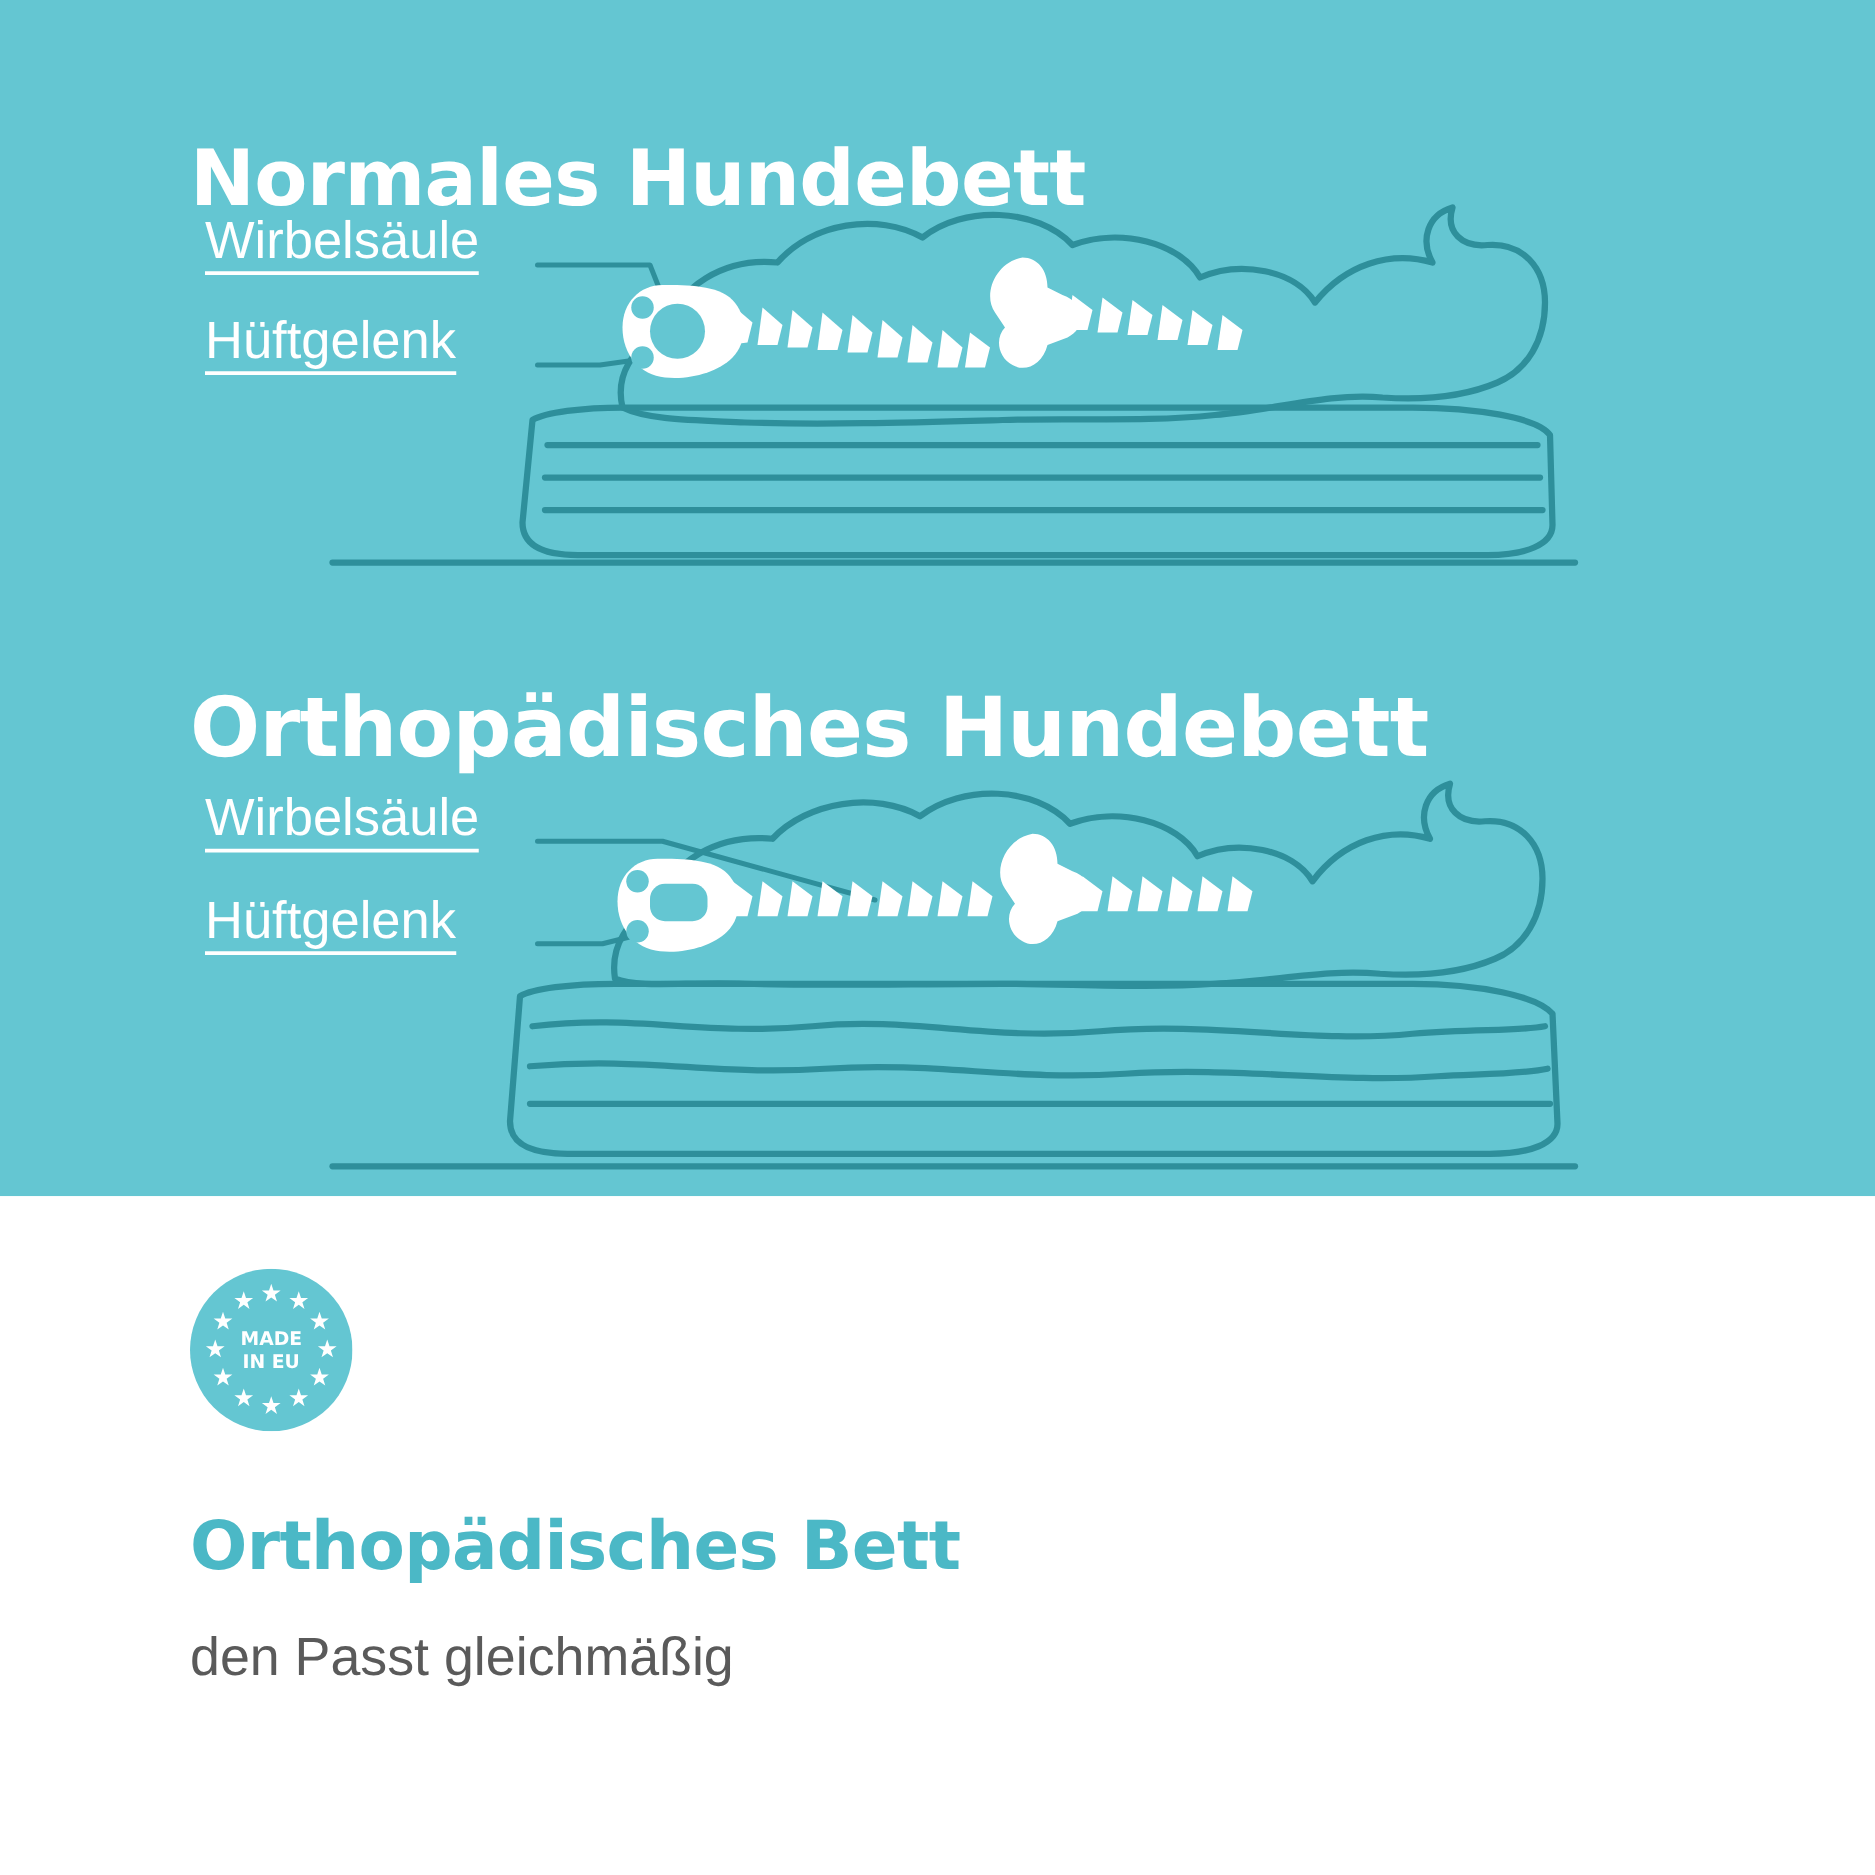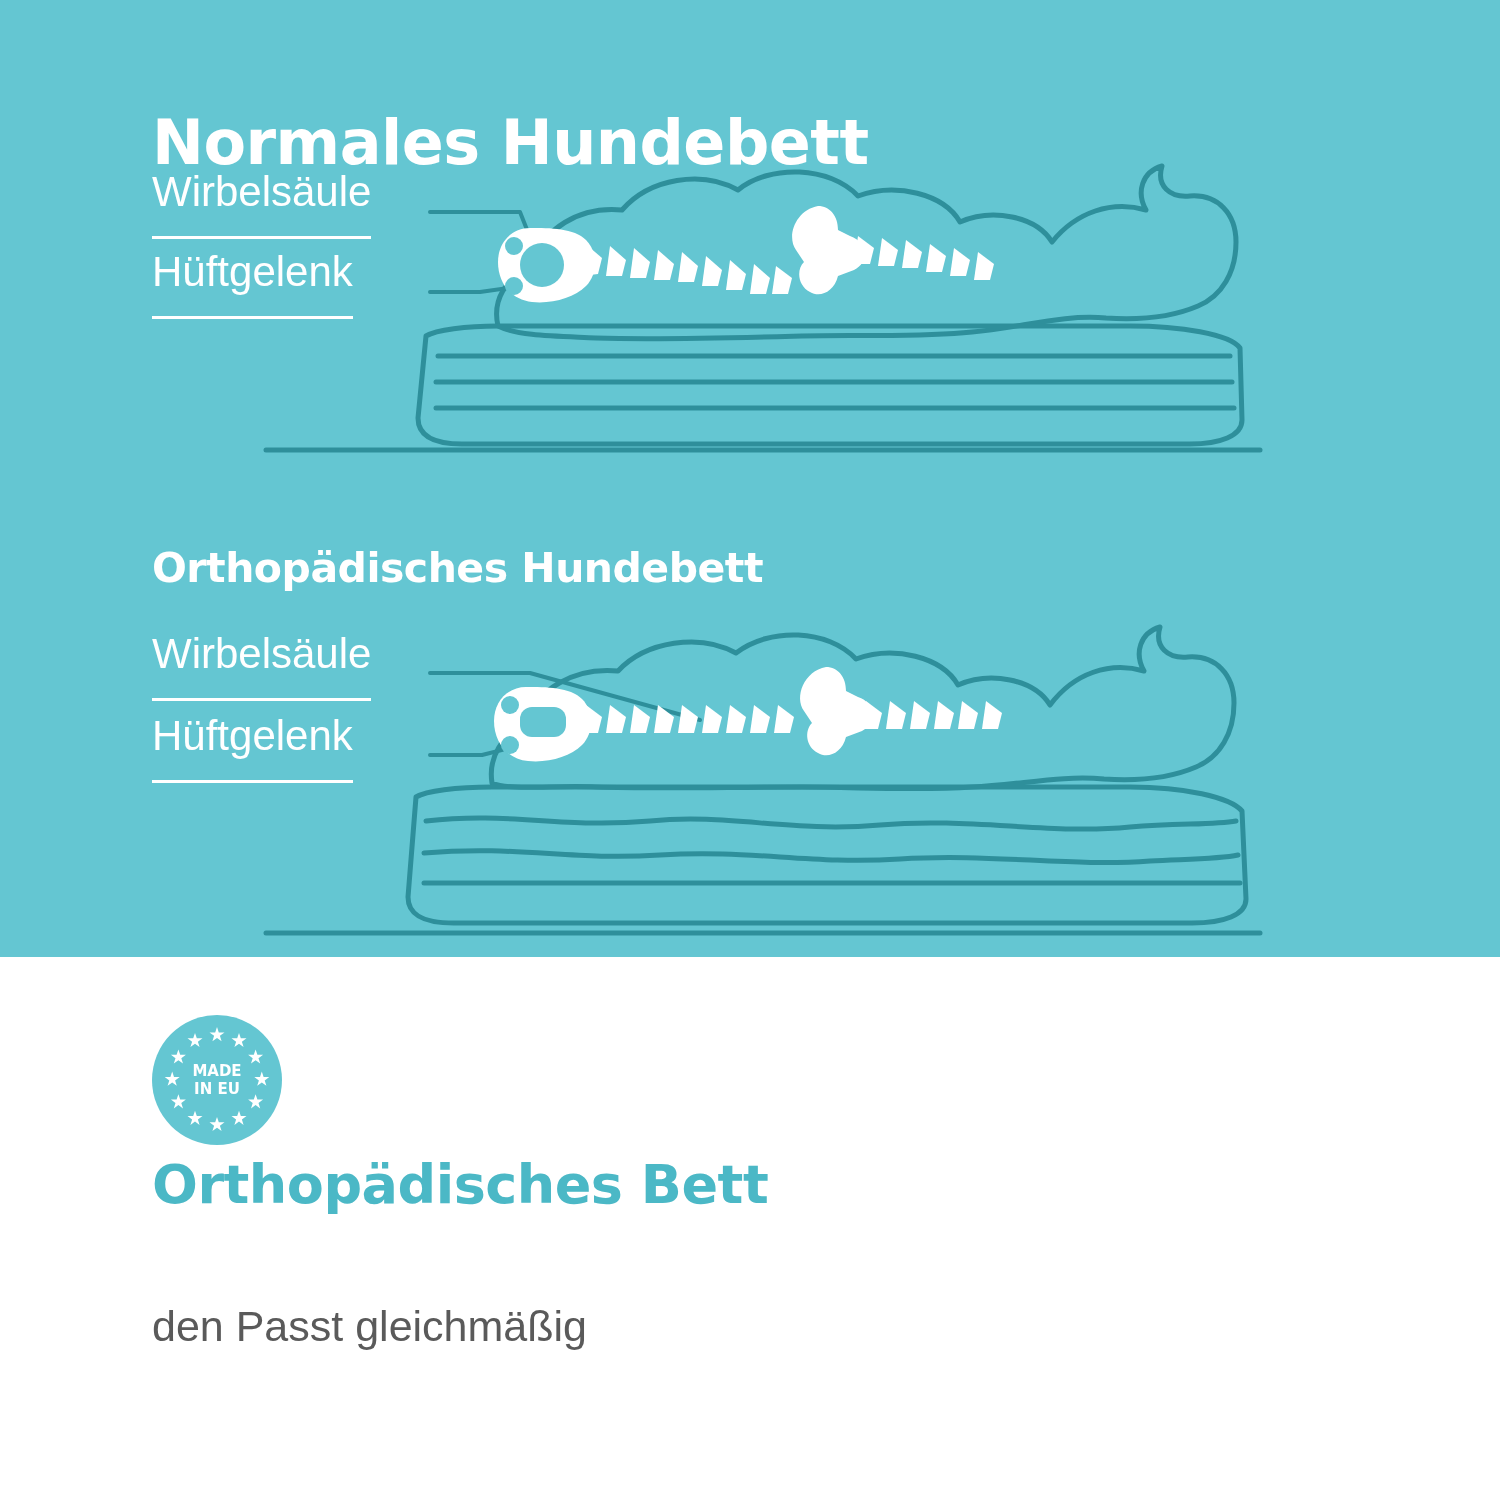--- a/index.html
+++ b/index.html
@@ -46,32 +46,33 @@
     margin-top: 36px;
   }
   #title-normal {
     left: 152px;
     top: 70px;
     font-size: 62px;
   }
   #title-ortho {
     left: 152px;
     top: 508px;
-    font-size: 41px;
+    font-size: 66px;
   }
 
   
   .callout-label {
     position: absolute;
     font-family: "Liberation Sans", sans-serif;
     font-size: 42px;
     color: #ffffff;
     white-space: nowrap;
-    padding-bottom: 20px;
+    padding-bottom: 1px;
     border-bottom: 3px solid #ffffff;
+    margin-left: 12px;
   }
   #label-spine-1  { left: 152px; top: 168px; }
   #label-hip-1    { left: 152px; top: 248px; }
   #label-spine-2  { left: 152px; top: 630px; }
   #label-hip-2    { left: 152px; top: 712px; }
 
   
   .illus {
     position: absolute;
   }
@@ -82,21 +83,21 @@
   .badge {
     position: absolute;
     left: 152px;
     top: 1015px;
     width: 130px;
     height: 130px;
   }
   .bottom-title {
     position: absolute;
     left: 152px;
-    top: 1153px;
+    top: 1205px;
     font-family: "DejaVu Sans", sans-serif;
     font-weight: bold;
     font-size: 54px;
     color: #4bb8c6;
     white-space: nowrap;
     letter-spacing: -0.5px;
   }
   .bottom-desc {
     position: absolute;
     left: 152px;

